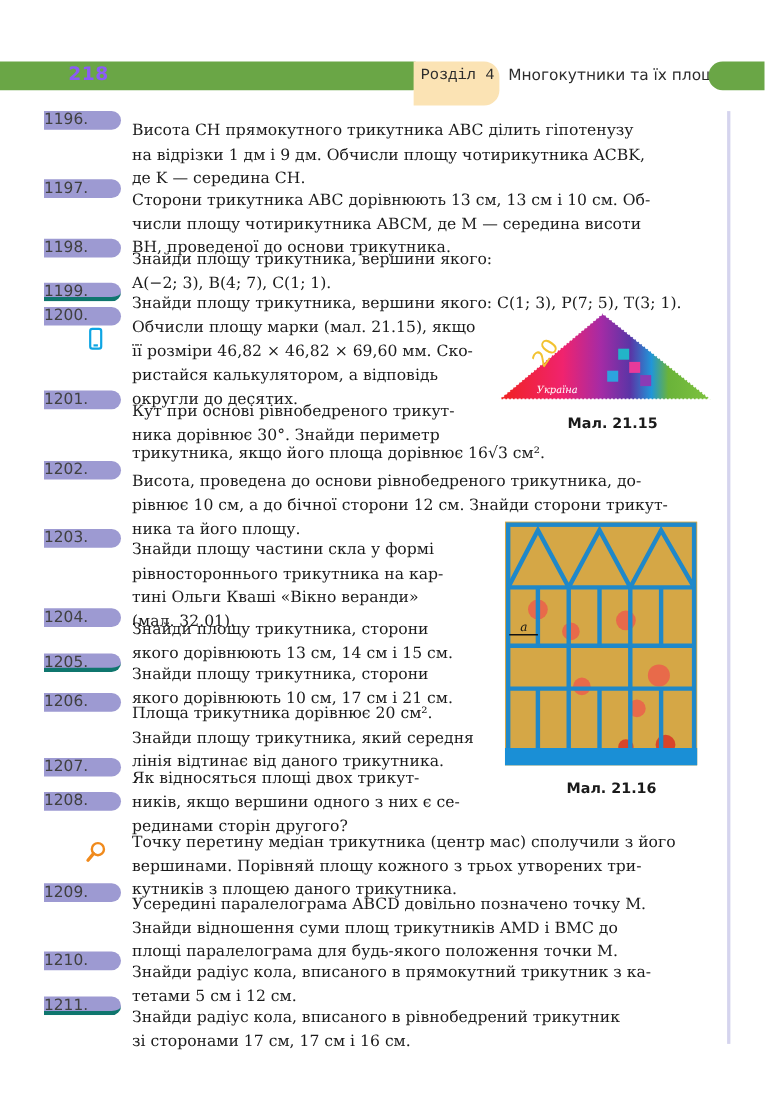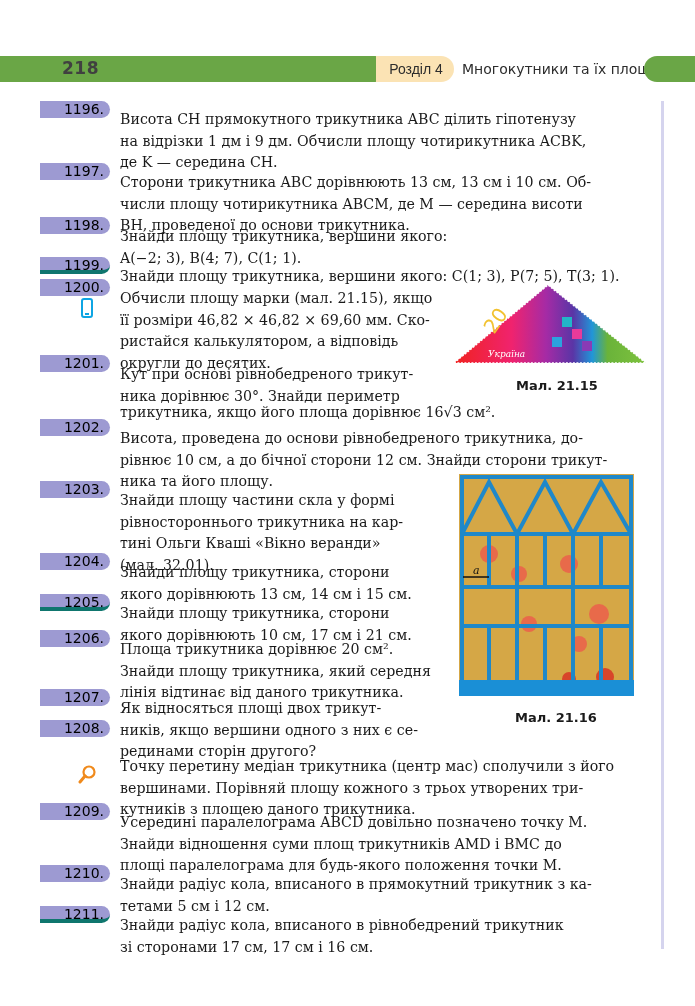--- a/index.html
+++ b/index.html
@@ -3,33 +3,33 @@
 <meta charset="utf-8">
 <style>
   html, body { margin:0; padding:0; background:#ffffff; }
   body { width:695px; height:1006px; position:relative; overflow:hidden;
          font-family:"DejaVu Serif", serif; color:#1a1a1a; }
 
   
   .hdr-bar { position:absolute; left:0; top:56px; width:388px; height:26px; background:#6aa646;
              border-radius:0 14px 14px 0; }
   .hdr-page { position:absolute; left:62px; top:58px; font-family:"DejaVu Sans", sans-serif;
-              font-weight:bold; font-size:17px; color:#404040; letter-spacing:0.5px; }
-  .hdr-chapter { position:absolute; left:376px; top:56px; height:26px; width:78px; background:#fbe3b4;
-                 border-radius:0 14px 14px 0; font-family:Liberation Sans, sans-serif; font-size:14px;
+              font-weight:bold; font-size:17px; color:#8b5cf6; letter-spacing:0.5px; }
+  .hdr-chapter { position:absolute; left:376px; top:56px; height:40px; width:78px; background:#fbe3b4;
+                 border-radius:0 14px 14px 0; font-family:Liberation Mono, monospace; font-size:14px;
                  color:#2c2c2c; line-height:26px; padding-left:2px; box-sizing:border-box; text-align:center; }
   .hdr-title { position:absolute; left:462px; top:56px; line-height:26px;
                font-family:"DejaVu Sans", sans-serif; font-size:14px; color:#2c2c2c; }
   .hdr-tab { position:absolute; left:644px; top:56px; width:60px; height:26px; background:#6aa646;
              border-radius:14px 0 0 14px; }
 
   .side-rule { position:absolute; left:661px; top:101px; width:3px; height:848px; background:#d5d4ee; }
   .num { position:absolute; left:40px; width:70px; height:17px; background:#9d9ad2;
-         border-radius:0 9px 9px 0; color:#000000; font-family:"DejaVu Sans", sans-serif;
-         font-size:14px; text-align:right; padding-right:6px; box-sizing:border-box; line-height:17px; }
+         border-radius:0 9px 9px 0; color:#404040; font-family:"DejaVu Sans", sans-serif;
+         font-size:14px; text-align:left; padding-right:6px; box-sizing:border-box; line-height:17px; }
   .num.gap { border-bottom:4px solid #0f766e; }
   .txt { position:absolute; left:120px; font-size:14.2px; line-height:21.5px; text-align:justify;margin-top:12px; }
 
   .mal-cap { position:absolute; font-family:"DejaVu Sans", sans-serif; font-size:13px; color:#1a1a1a;font-weight:bold; }
 
   .phone-icon { position:absolute; left:81px; top:298px; width:12px; height:20px; border:2px solid #0ea5e3;
                 border-radius:3px; box-sizing:border-box; }
   .phone-icon::after { content:""; position:absolute; left:2px; right:2px; bottom:1px; height:2px; background:#0ea5e3; }
   .magnifier-icon { position:absolute; left:78px; top:764px; width:20px; height:20px; }
 </style>

